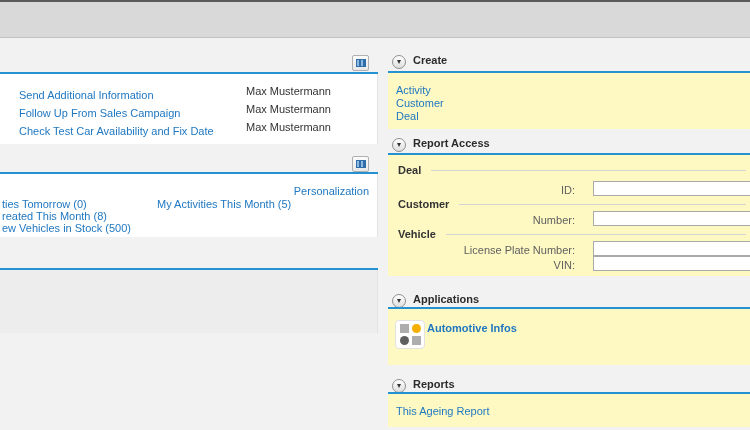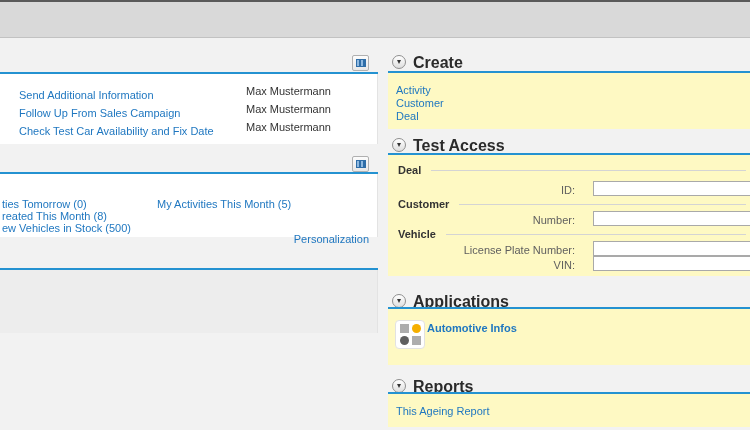--- a/index.html
+++ b/index.html
@@ -21,21 +21,21 @@
 
   
   .chev { width:14px; height:14px; border-radius:50%; border:1px solid #8f8f8f; background:linear-gradient(#ffffff,#dedede); color:#333; font-size:8px; line-height:12px; text-align:center; cursor:pointer; }
 
   .link { color:#1f77c0; font-size:11px; text-decoration:none; cursor:pointer; white-space:nowrap; }
   .owner { color:#333; font-size:11px; white-space:nowrap; }
 
   .panel-body-white { background:#ffffff; border-right:1px solid #e3e3e3; }
   .panel-body-gray  { background:#fef9c3; }
 
-  .section-title { font-size:16px; font-weight:bold; color:#2b2b2b; white-space:nowrap; }
+  .section-title { font-size:11px; font-weight:bold; color:#2b2b2b; white-space:nowrap; }
 
   .group-head { display:flex; align-items:center; }
   .group-name { font-size:11px; font-weight:bold; color:#333; white-space:nowrap; }
   .group-head .rule { flex:1; height:1px; background:#d4d4d4; margin-left:10px; }
 
   .field-label { font-size:11px; color:#5f5f5f; text-align:right; white-space:nowrap; }
   .qa-input { background:#fff; border:1px solid #a9a9a9; height:15px; font-size:11px; padding:0 3px; font-family:"Liberation Sans", sans-serif; }
 
   
   .app-tile { width:30px; height:29px; background:#ffffff; border:1px solid #e2e2e2; border-radius:4px; display:grid; grid-template-columns:9px 9px; grid-template-rows:9px 9px; gap:3px; justify-content:center; align-content:center; cursor:pointer; }
@@ -69,21 +69,21 @@
       <span class="link">Check Test Car Availability and Fix Date</span>
     </div>
     <div class="abs owner" style="left:246px; top:47px;">Max Mustermann</div>
   </div>
 
   <div class="abs icon-btn" style="left:352px; top:118px;">
     <span class="glyph"></span>
   </div>
   <div class="abs blue-rule" style="left:0; top:134px; width:378px;"></div>
   <div class="abs panel-body-white" style="left:0; top:136px; width:378px; height:63px;">
-    <span class="abs link" style="right:8px; top:11px;margin-top:48px;">Personalization</span>
+    <span class="abs link" style="right:8px; top:11px;">Personalization</span>
     <span class="abs link" style="left:2px; top:24px;">ties Tomorrow (0)</span>
     <span class="abs link" style="left:157px; top:24px;">My Activities This Month (5)</span>
     <span class="abs link" style="left:2px; top:36px;">reated This Month (8)</span>
     <span class="abs link" style="left:2px; top:48px;">ew Vehicles in Stock (500)</span>
   </div>
 
   <div class="abs blue-rule" style="left:0; top:230px; width:378px;"></div>
   <div class="abs" style="left:0; top:232px; width:378px; height:63px; background:#ededed; border-right:1px solid #e3e3e3;"></div>
 </div>
 
@@ -92,21 +92,21 @@
   <div class="abs chev" style="left:4px; top:17px;">▾</div>
   <div class="abs section-title" style="left:25px; top:16px;">Create</div>
   <div class="abs blue-rule" style="left:0; top:33px; width:362px;"></div>
   <div class="abs panel-body-gray" style="left:0; top:35px; width:362px; height:56px;">
     <span class="abs link" style="left:8px; top:11px;">Activity</span>
     <span class="abs link" style="left:8px; top:24px;">Customer</span>
     <span class="abs link" style="left:8px; top:37px;">Deal</span>
   </div>
 
   <div class="abs chev" style="left:4px; top:100px;">▾</div>
-  <div class="abs section-title" style="left:25px; top:99px;">Test Access</div>
+  <div class="abs section-title" style="left:25px; top:99px;">Report Access</div>
   <div class="abs blue-rule" style="left:0; top:115px; width:362px;"></div>
   <div class="abs panel-body-gray" style="left:0; top:117px; width:362px; height:121px;">
 
     <div class="abs group-head" style="left:10px; top:9px; width:348px;">
       <span class="group-name">Deal</span>
       <span class="rule"></span>
     </div>
     <div class="abs field-label" style="left:10px; top:29px; width:177px;">ID:</div>
     <input class="abs qa-input" style="left: 205px; top: 26px; width: 158px;" value="">
 

